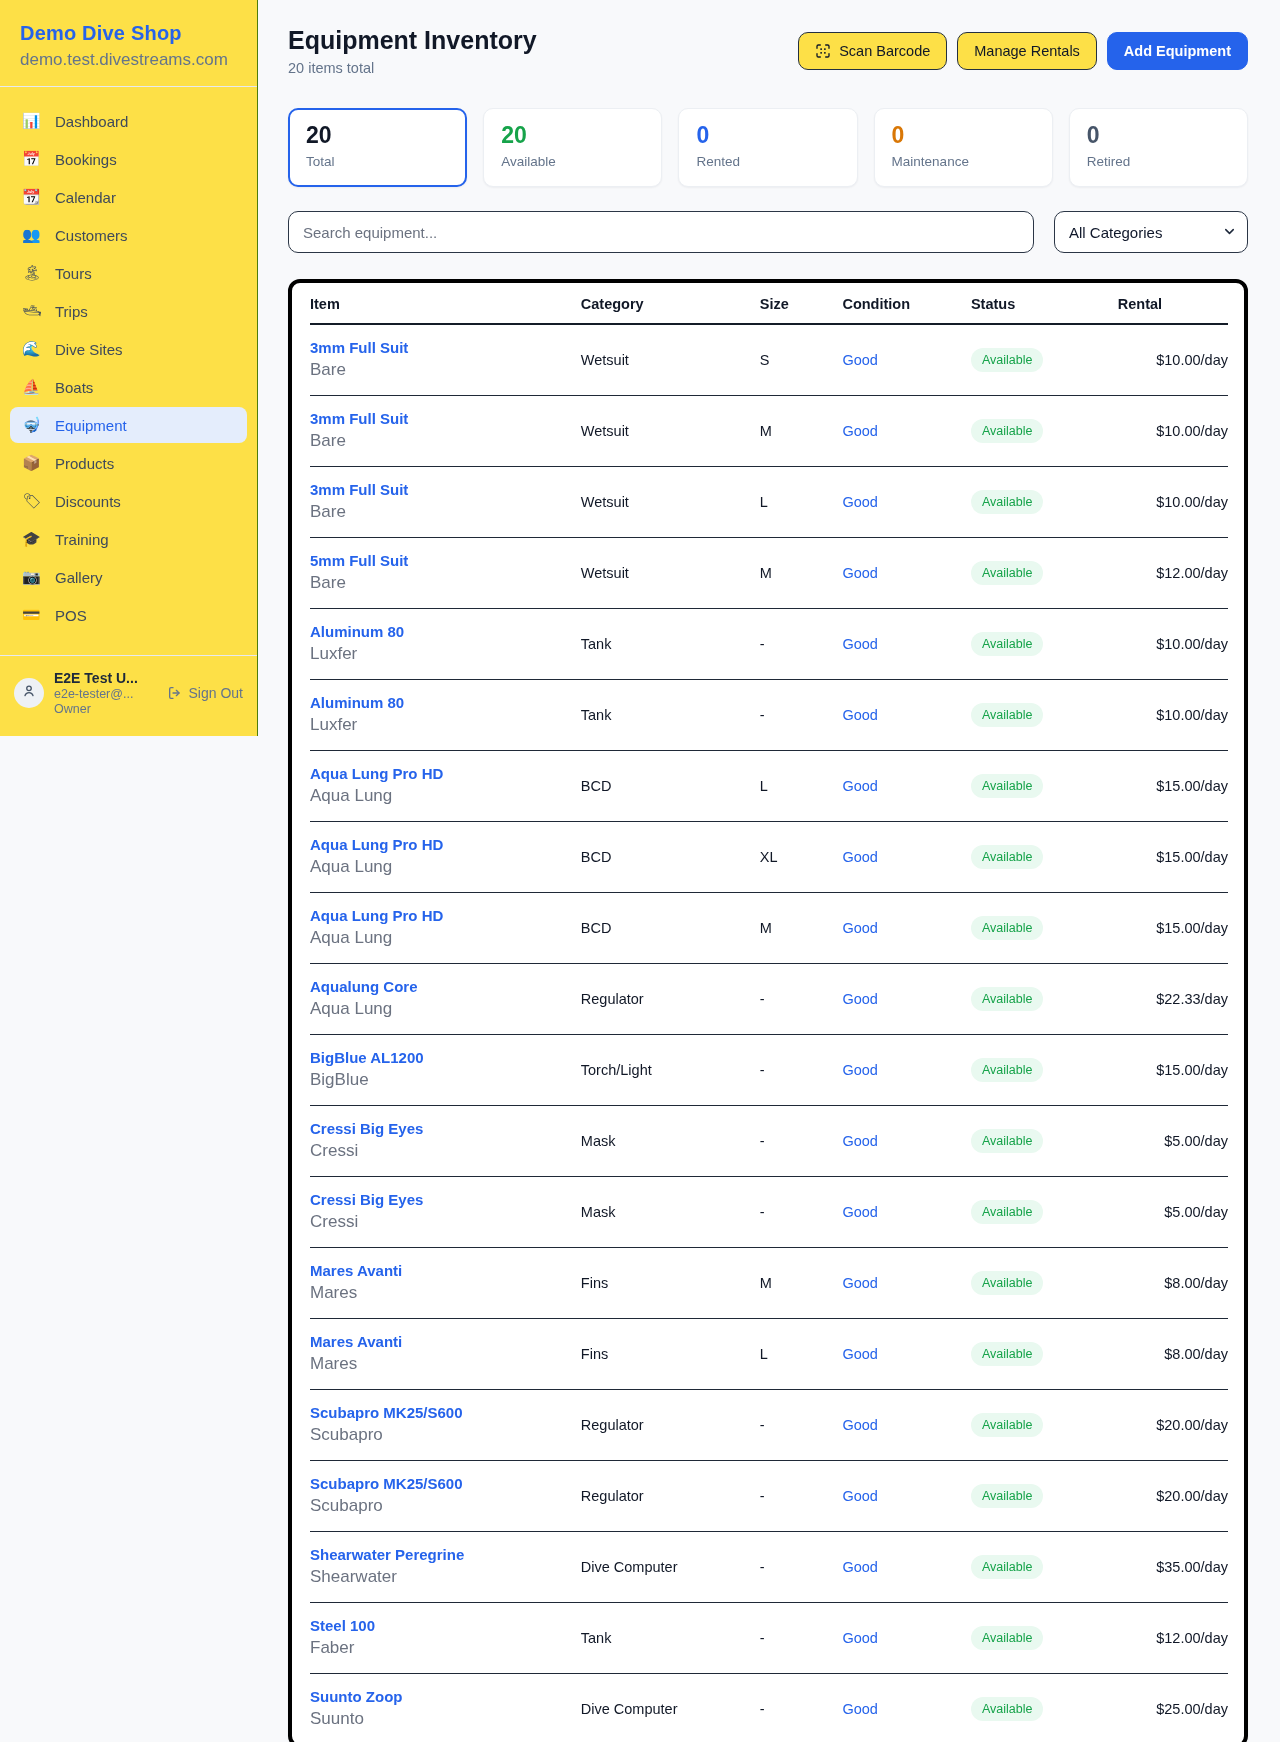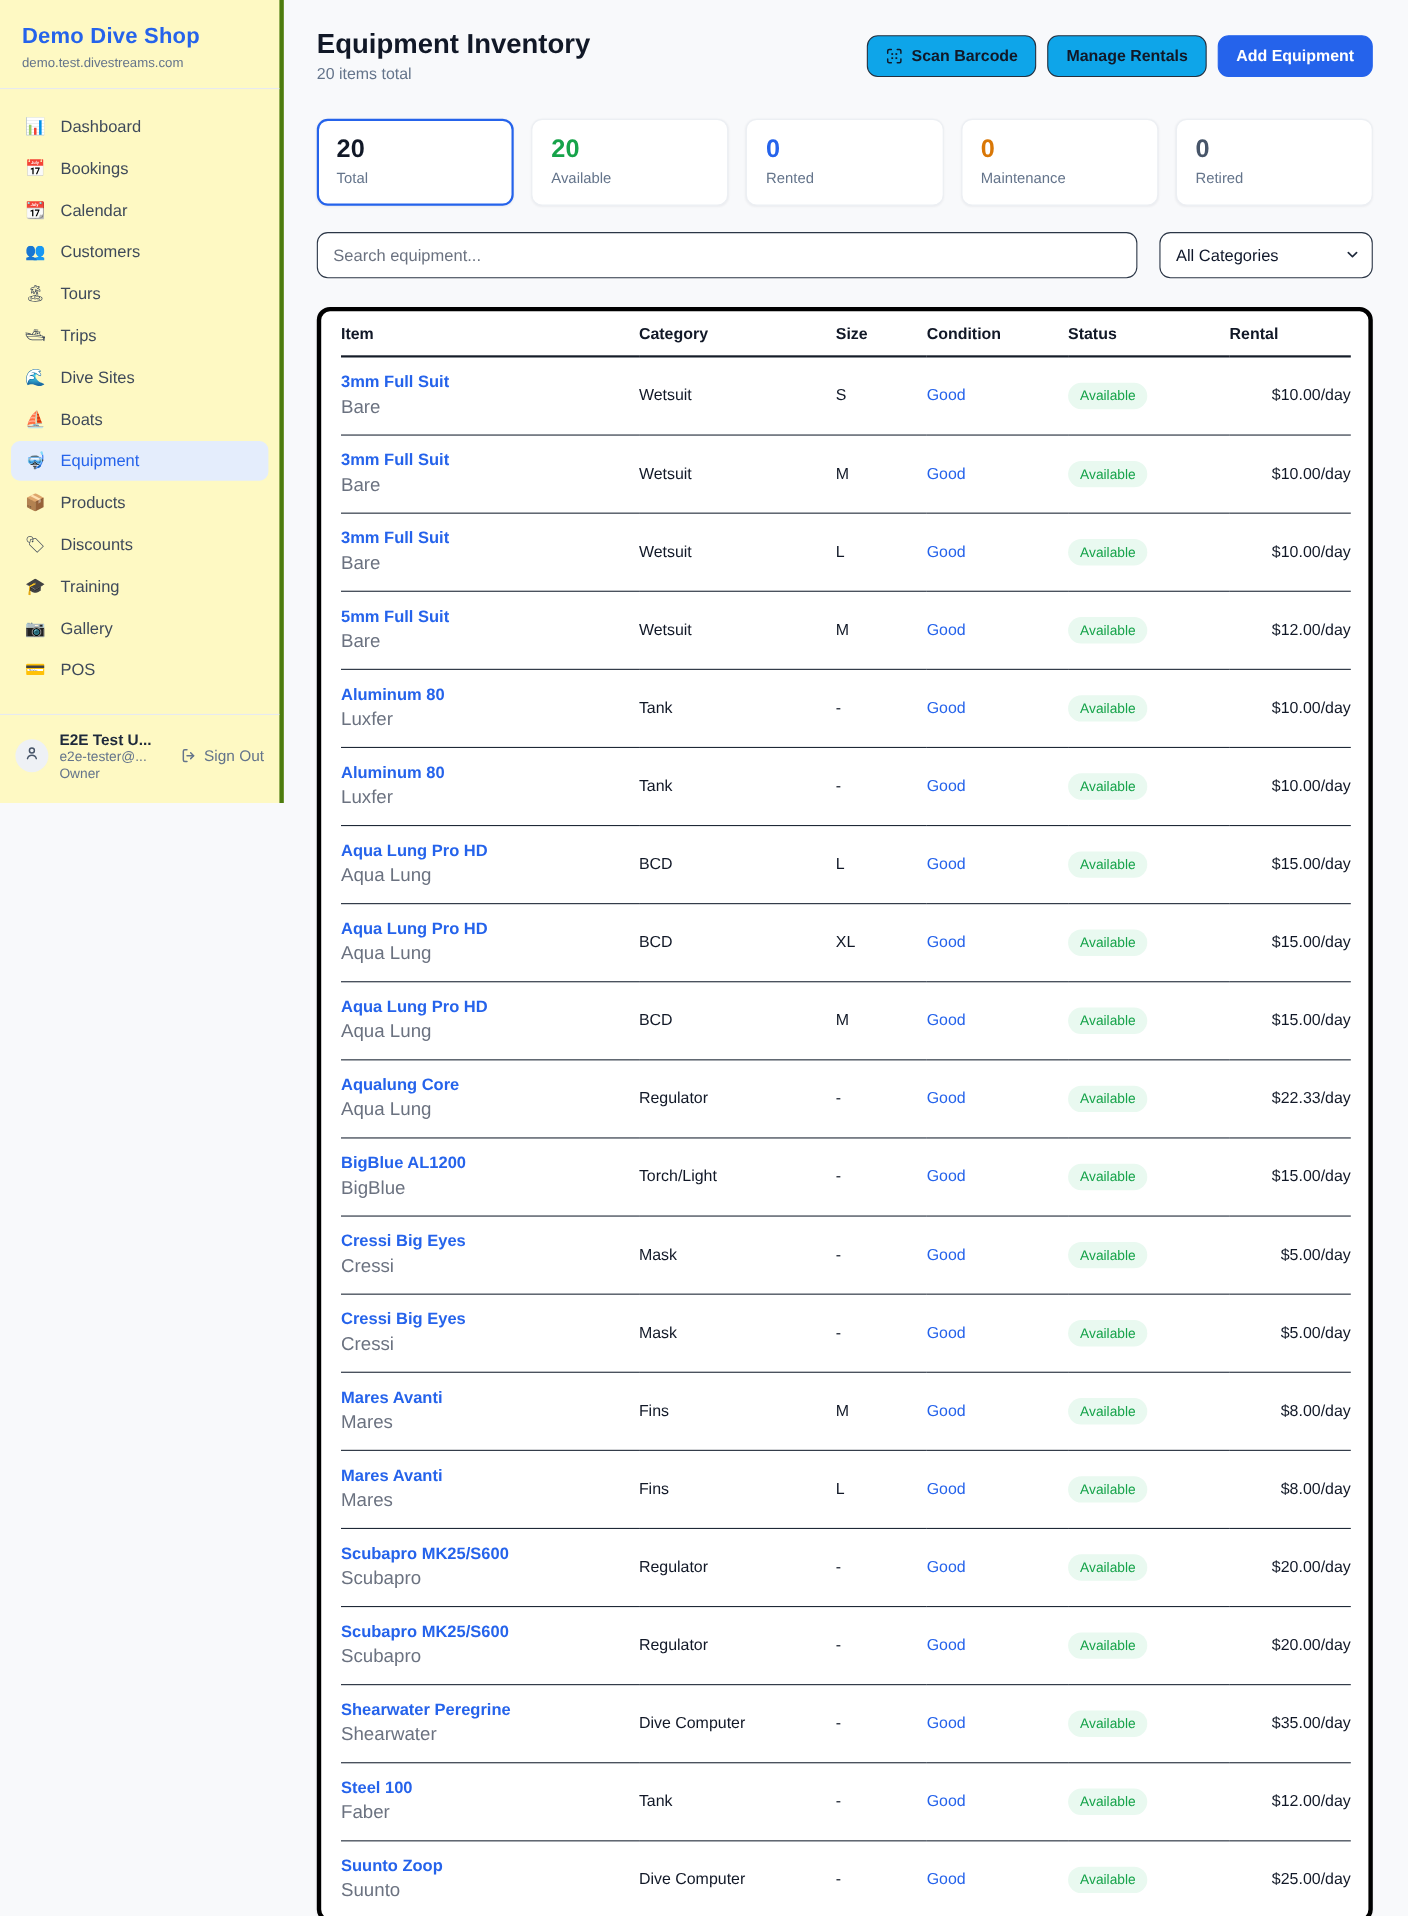--- a/index.html
+++ b/index.html
@@ -1,42 +1,42 @@
 <!DOCTYPE html>
 <html><head>
 <meta charset="utf-8">
 <style>
   * { margin:0; padding:0; box-sizing:border-box; }
   html,body { width:1280px; height:1742px; font-family:"Liberation Sans","DejaVu Sans",sans-serif; background:#f8f9fb; color:#0f172a; }
   body { display:flex; align-items:flex-start; }
 
   
-  .sidebar { width:258px; flex:0 0 258px; background:#fef9c3; border-right:4px solid #4d7c0f; padding-bottom:4px; }
+  .sidebar { width:258px; flex:0 0 258px; background:#fde047; border-right:1px solid #4d7c0f; padding-bottom:4px; }
   .brand { padding:22px 20px 16px 20px; }
   .brand-name { color:#2563eb; font-size:20px; font-weight:700; letter-spacing:.2px; }
-  .brand-domain { color:#64748b; font-size:12px; margin-top:5px; }
+  .brand-domain { color:#64748b; font-size:17px; margin-top:5px; }
   .side-divider { border-top:1px solid #e7eaf0; }
   .nav { padding:14px 10px 10px 10px; }
   .nav-item { display:flex; align-items:center; gap:13px; padding:9px 12px; margin:2px 0; border-radius:8px; color:#3f4a5a; font-size:15px; cursor:pointer; }
   .nav-item .nav-icon { width:20px; font-size:15px; text-align:center; }
   .nav-item.active { background:#e4edfc; color:#2563eb; font-weight:500; }
   .user-box { border-top:1px solid #e7eaf0; margin-top:10px; padding:14px 14px 16px 14px; display:flex; align-items:center; gap:10px; }
   .avatar { width:30px; height:30px; border-radius:50%; background:#eef1f5; display:flex; align-items:center; justify-content:center; flex:0 0 30px; }
   .user-meta { flex:1; min-width:0; }
   .user-name { font-size:14px; font-weight:700; color:#1e293b; white-space:nowrap; }
   .user-email, .user-role { font-size:12.5px; color:#64748b; margin-top:1px; white-space:nowrap; }
   .signout { display:flex; align-items:center; gap:6px; color:#64748b; font-size:14px; cursor:pointer; white-space:nowrap; }
 
   
   .main { flex:1; padding:26px 32px 22px 30px; }
   .page-head { display:flex; align-items:flex-start; justify-content:space-between; }
   .page-title { font-size:25px; font-weight:700; color:#111827; }
   .page-subtitle { font-size:14.5px; color:#64748b; margin-top:5px; }
   .head-actions { display:flex; gap:10px; align-items:center; margin-top:6px; }
-  .btn { height:38px; display:inline-flex; align-items:center; gap:8px; padding:0 16px; border-radius:10px; font-size:14.5px; font-weight:700; cursor:pointer; background:#0ea5e9; border:1px solid #24303f; color:#111827; }
+  .btn { height:38px; display:inline-flex; align-items:center; gap:8px; padding:0 16px; border-radius:10px; font-size:14.5px; font-weight:400; cursor:pointer; background:#fde047; border:1px solid #24303f; color:#111827; }
   .btn-primary { background:#2563eb; border-color:#2563eb; color:#fff; font-weight:600; }
 
   .stats { display:grid; grid-template-columns:repeat(5,1fr); gap:16px; margin-top:32px; }
   .stat-card { background:#fff; border:1px solid #eceff3; border-radius:10px; padding:13px 17px 15px 17px; height:79px; box-shadow:0 1px 2px rgba(16,24,40,.05); cursor:pointer; }
   .stat-card.active { border:2px solid #2563eb; padding:12px 16px 14px 16px; }
   .stat-value { font-size:23px; font-weight:700; }
   .stat-label { font-size:13.5px; color:#64748b; margin-top:5px; }
 
   .filters { display:flex; gap:20px; margin-top:24px; }
   .search-wrap { flex:1; }

